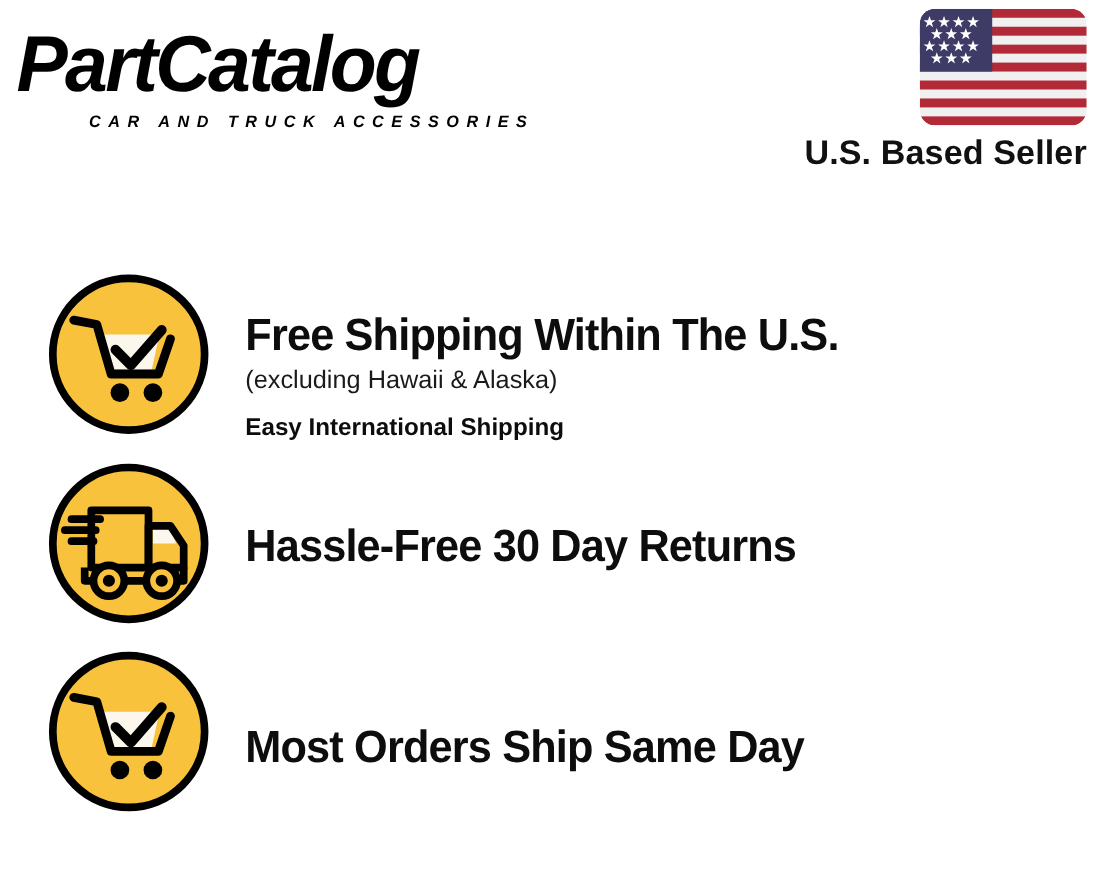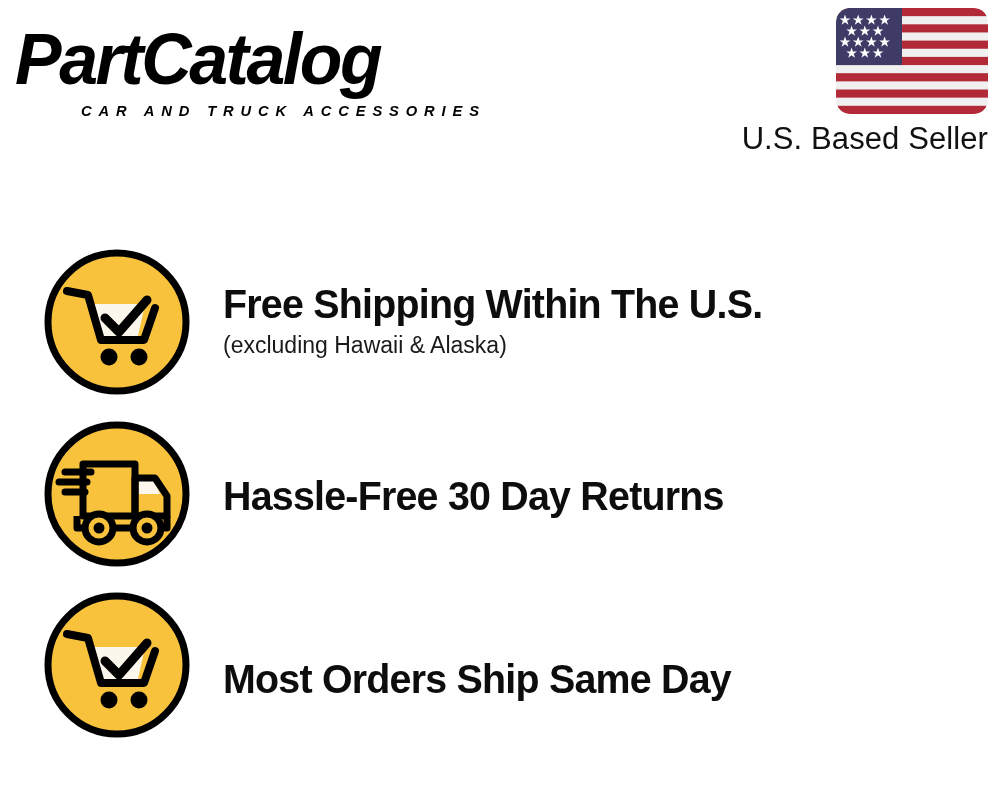--- a/index.html
+++ b/index.html
@@ -73,21 +73,21 @@
     height: 106px;
     border-radius: 14px;
     overflow: hidden;
     position: relative;
     background: #ffffff;
   }
   .flag svg { display: block; width: 152px; height: 106px; }
   .seller-text {
     margin-top: 6px;
     font-family: "Liberation Sans", sans-serif;
-    font-weight: 400;
+    font-weight: 700;
     font-size: 31px;
     color: #111111;
     line-height: 38px;
     letter-spacing: 0.1px;
     white-space: nowrap;
   }
 
   
   .feature {
     position: absolute;
@@ -222,20 +222,21 @@
         <path d="M24 43 L45 47 L58 92 L101 92 L112 60" fill="none" stroke="#000000" stroke-width="8" stroke-linecap="round" stroke-linejoin="round"></path>
         <path d="M46 56 L103 56" fill="none" stroke="#000000" stroke-width="0"></path>
         <path d="M62 70 L76 84 L104 52" fill="none" stroke="#000000" stroke-width="9" stroke-linecap="round" stroke-linejoin="round"></path>
         <circle cx="66" cy="109" r="8.5" fill="#000000"></circle>
         <circle cx="96" cy="109" r="8.5" fill="#000000"></circle>
       </svg>
     </div>
     <div class="feature-text">
       <div class="f-title">Free Shipping Within The U.S.</div>
       <div class="f-sub">(excluding Hawaii &amp; Alaska)</div>
+      <div class="f-sub-strong">Easy International Shipping</div>
     </div>
   </div>
 
   <div class="feature row-2">
     <div class="feature-icon">
       <svg viewBox="0 0 148 148" xmlns="http://www.w3.org/2000/svg" aria-hidden="true">
         <circle cx="74" cy="74" r="69" fill="#F9C23C" stroke="#000000" stroke-width="7"></circle>
 
         <line x1="22" y1="52" x2="48" y2="52" stroke="#000000" stroke-width="7" stroke-linecap="round"></line>
         <line x1="16" y1="62" x2="44" y2="62" stroke="#000000" stroke-width="7" stroke-linecap="round"></line>

